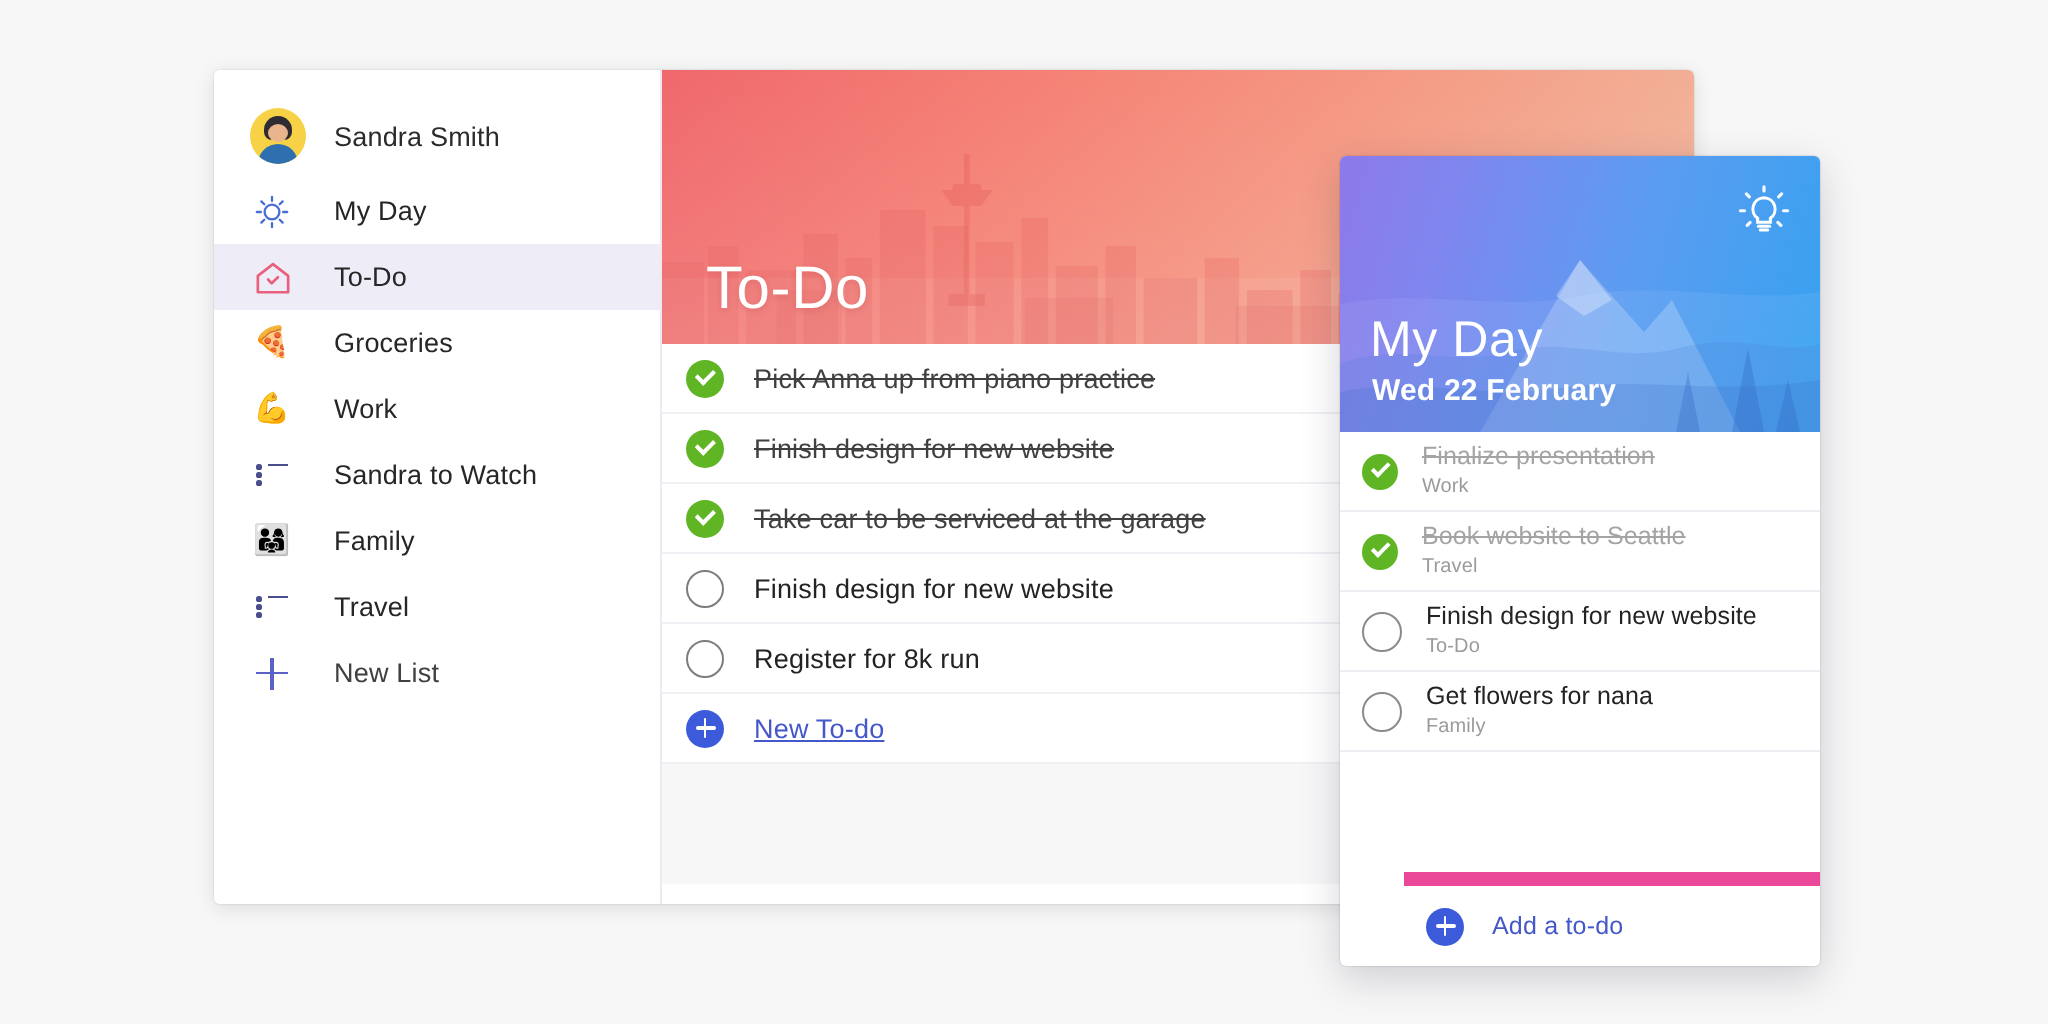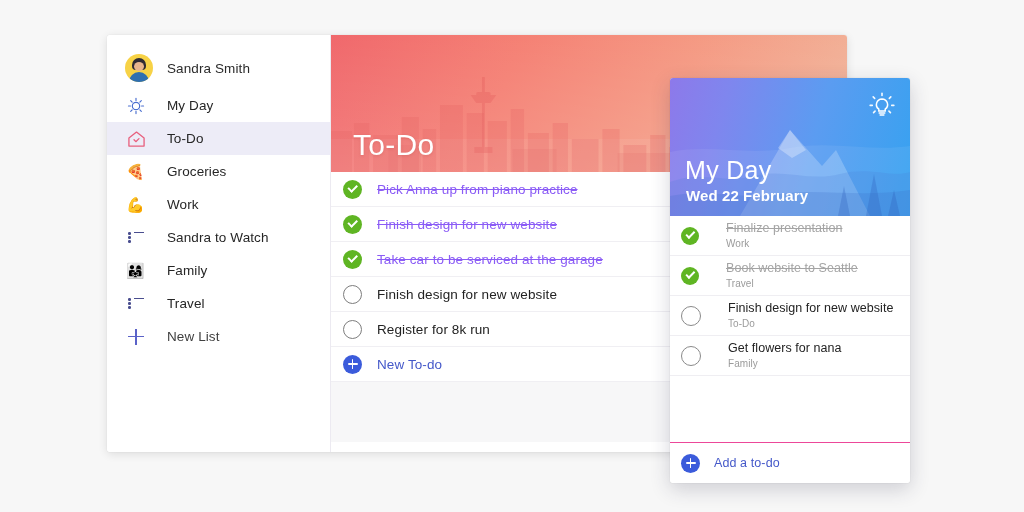--- a/index.html
+++ b/index.html
@@ -192,39 +192,39 @@
     transform: rotate(-45deg) translate(1px,-1px);
   }
   .check.open { border: 1.6px solid #7d7d7d; background: #fff; }
   .todo-text {
     margin-left: 15px;
     font-size: 13.5px;
     color: #232323;
     letter-spacing: .1px;
   }
   .todo-row.completed .todo-text {
-    color: #8b5cf6;
+    color: #404040;
     text-decoration: line-through;
   }
   .newtodo-row {
     display:flex; align-items:center;
     height: 34px; padding-left: 12px;
     border-bottom: 1px solid #f0eff3;
   }
   .icon-plus-circle {
     width: 19px; height: 19px; border-radius: 50%;
     background: #3b5bdb; flex:none; position: relative;
   }
   .icon-plus-circle:before, .icon-plus-circle:after {
     content:""; position:absolute; background:#fff; border-radius:1px;
   }
   .icon-plus-circle:before { left:4.5px; top:8.7px; width:10px; height:1.9px; }
   .icon-plus-circle:after  { top:4.5px; left:8.6px; height:10px; width:1.9px; }
   .newtodo-text {
-    margin-left: 15px; font-size: 13.5px; color: #4458c9; letter-spacing:.1px;
+    margin-left: 15px; font-size: 13.5px; color: #4458c9; letter-spacing:.1px;text-decoration:underline;
   }
   #todo-empty { background: #f7f7f8; height: 60px; }
 
   
   #myday-card {
     position: absolute;
     left: 670px;
     top: 78px;
     width: 240px;
     height: 405px;
@@ -279,34 +279,35 @@
               display:flex; align-items:center; justify-content:center; }
   .md-check.done { background: #5fb523; }
   .md-check.done:after {
     content:"";
     width: 6.5px; height: 3.2px;
     border-left: 2px solid #fff;
     border-bottom: 2px solid #fff;
     transform: rotate(-45deg) translate(1px,-1px);
   }
   .md-check.open { border: 1.6px solid #8a8a8a; background:#fff; }
-  .md-texts { margin-left: 27px; line-height: 1.18; }
+  .md-texts { margin-left: 12px; line-height: 1.18; }
   .md-title { font-size: 12.5px; color: #232323; letter-spacing: .05px; }
   .md-sub   { font-size: 10px; color: #9b9b9b; margin-top: 2px; letter-spacing:.05px; }
   .md-row.completed .md-title { color: #a4a4a4; text-decoration: line-through; }
 
   #myday-spacer { flex: 1; background:#fff; }
   #myday-footer {
     height: 40px;
     flex: none;
-    border-top: 1px solid #ec4899;
+    border-top: 7px solid #ec4899;
     display: flex;
     align-items: center;
     padding-left: 11px;
     background: #fff;
+    margin-left: 32px;
   }
   .md-add-text { margin-left: 14px; font-size: 12.5px; color: #4458c9; letter-spacing:.1px; }
 </style>
 </head>
 <body>
 
 <div id="app-window">
 
   <div id="sidebar">
 

